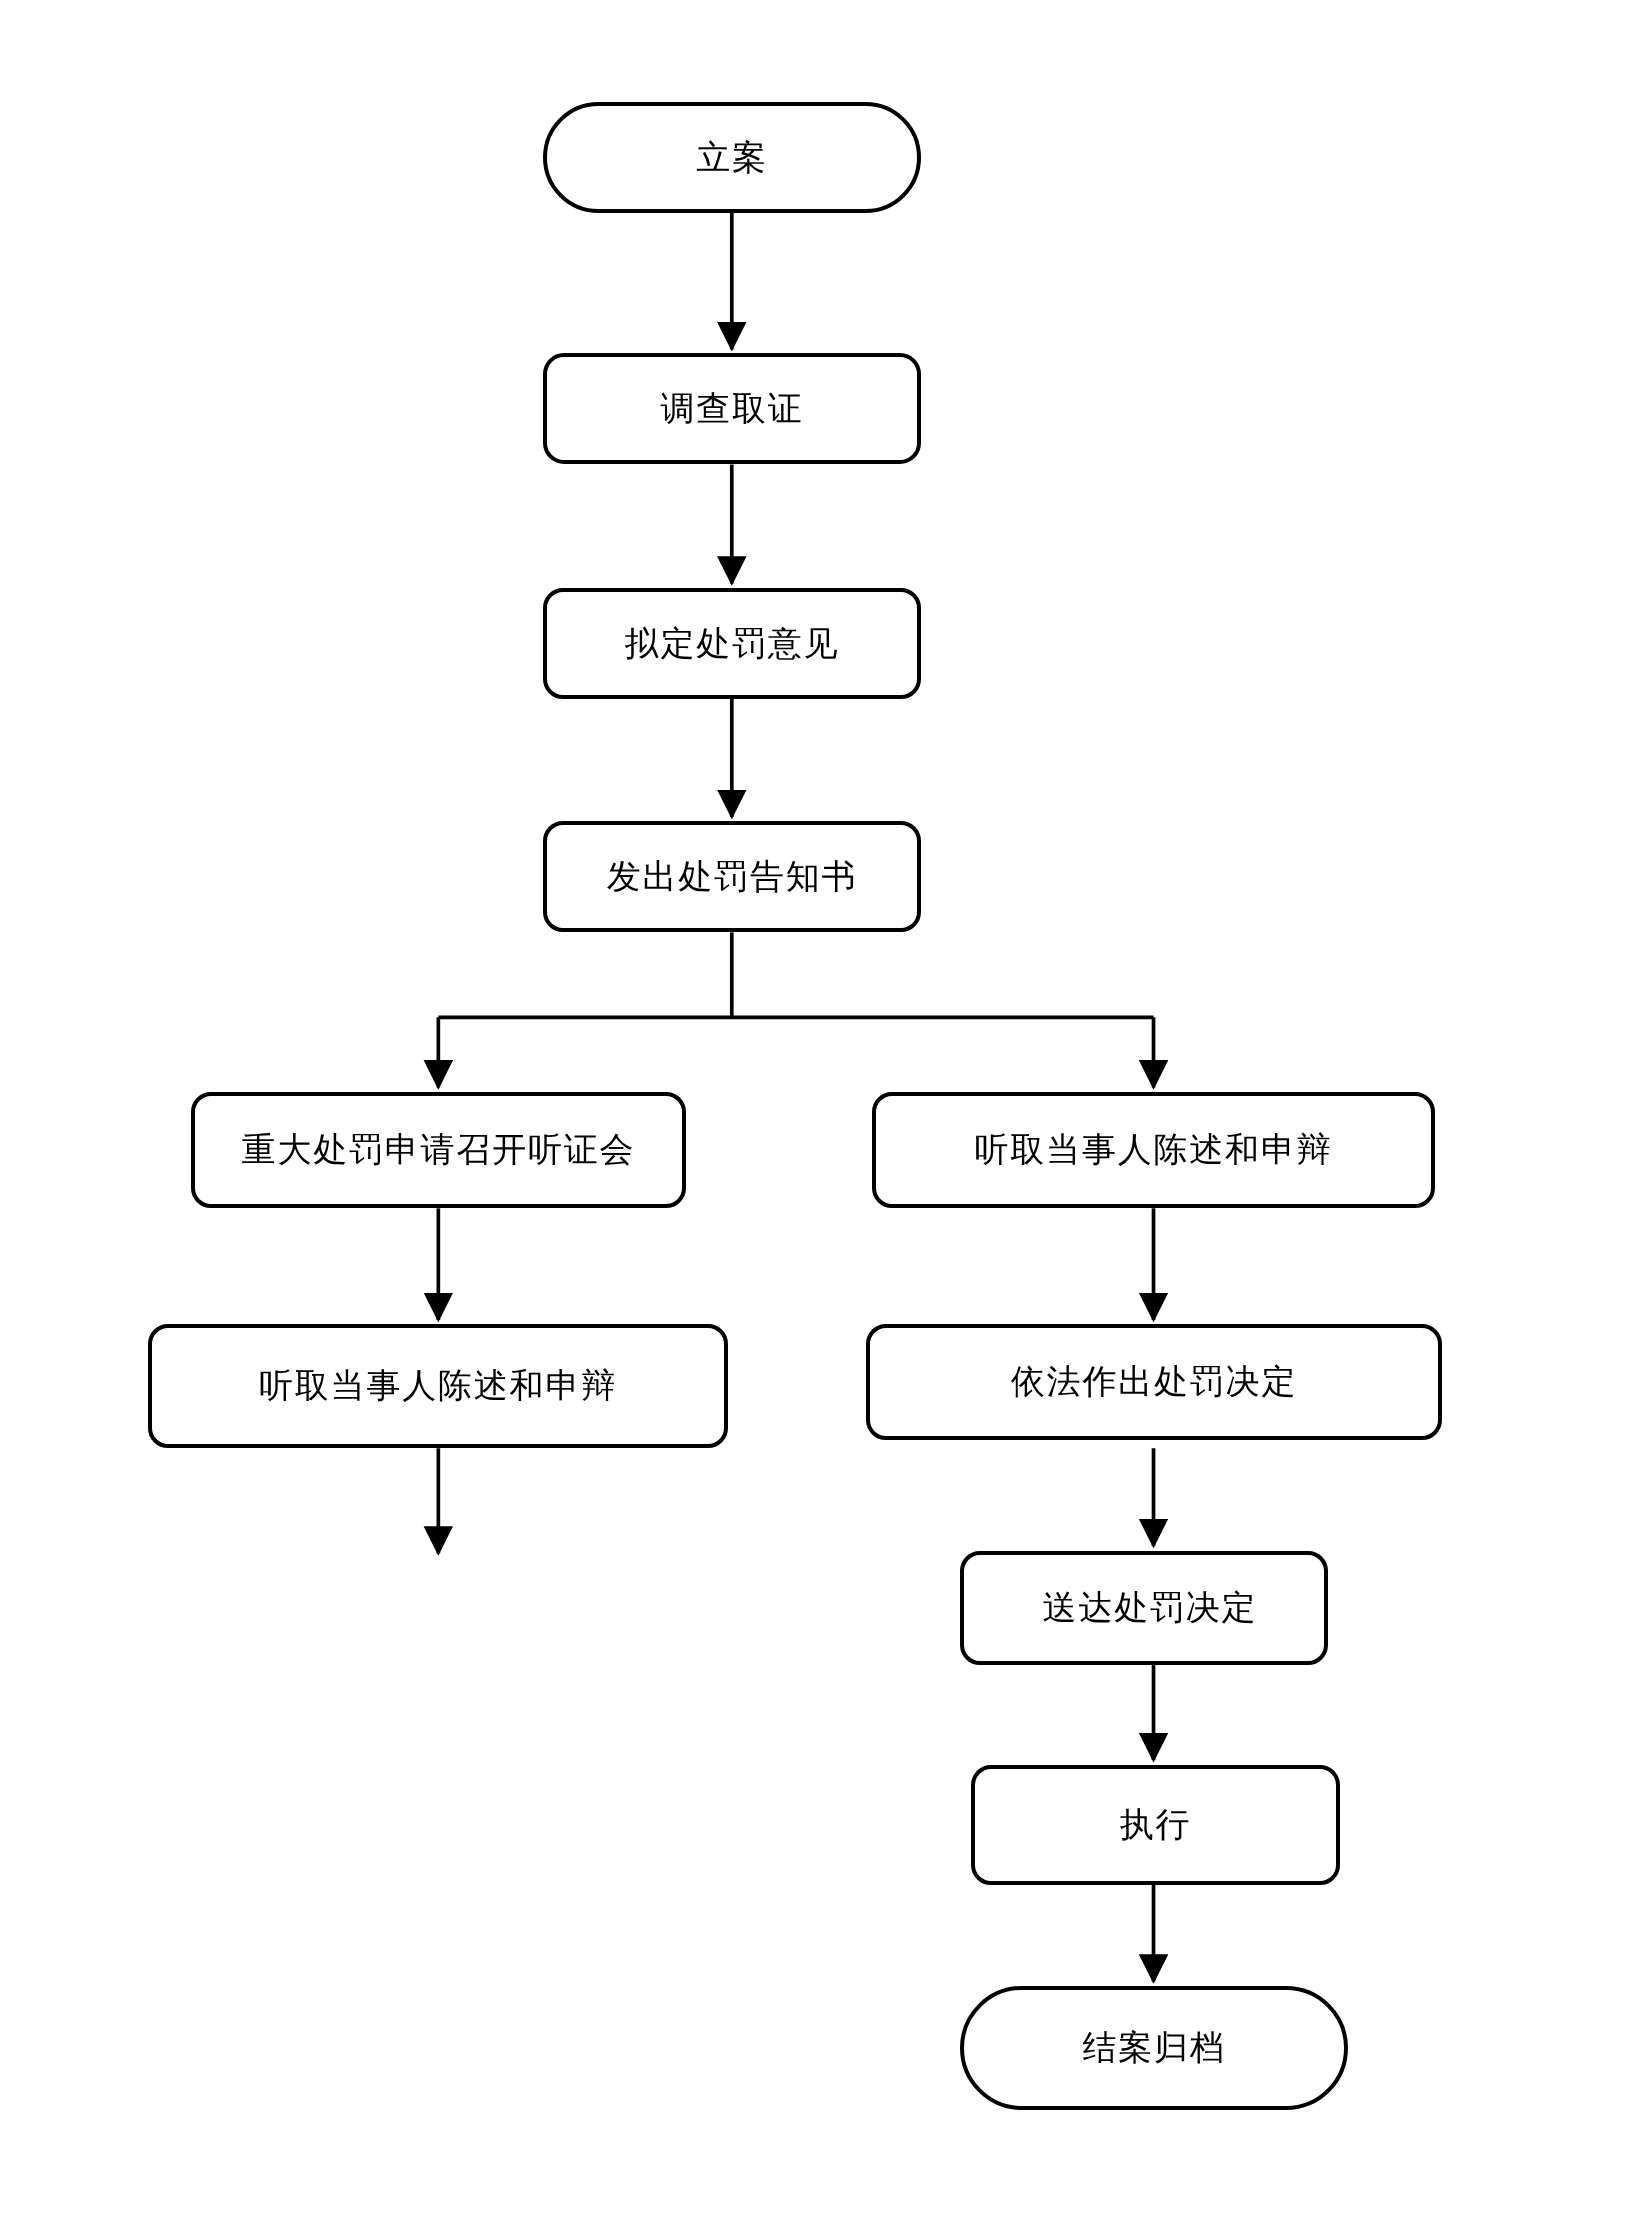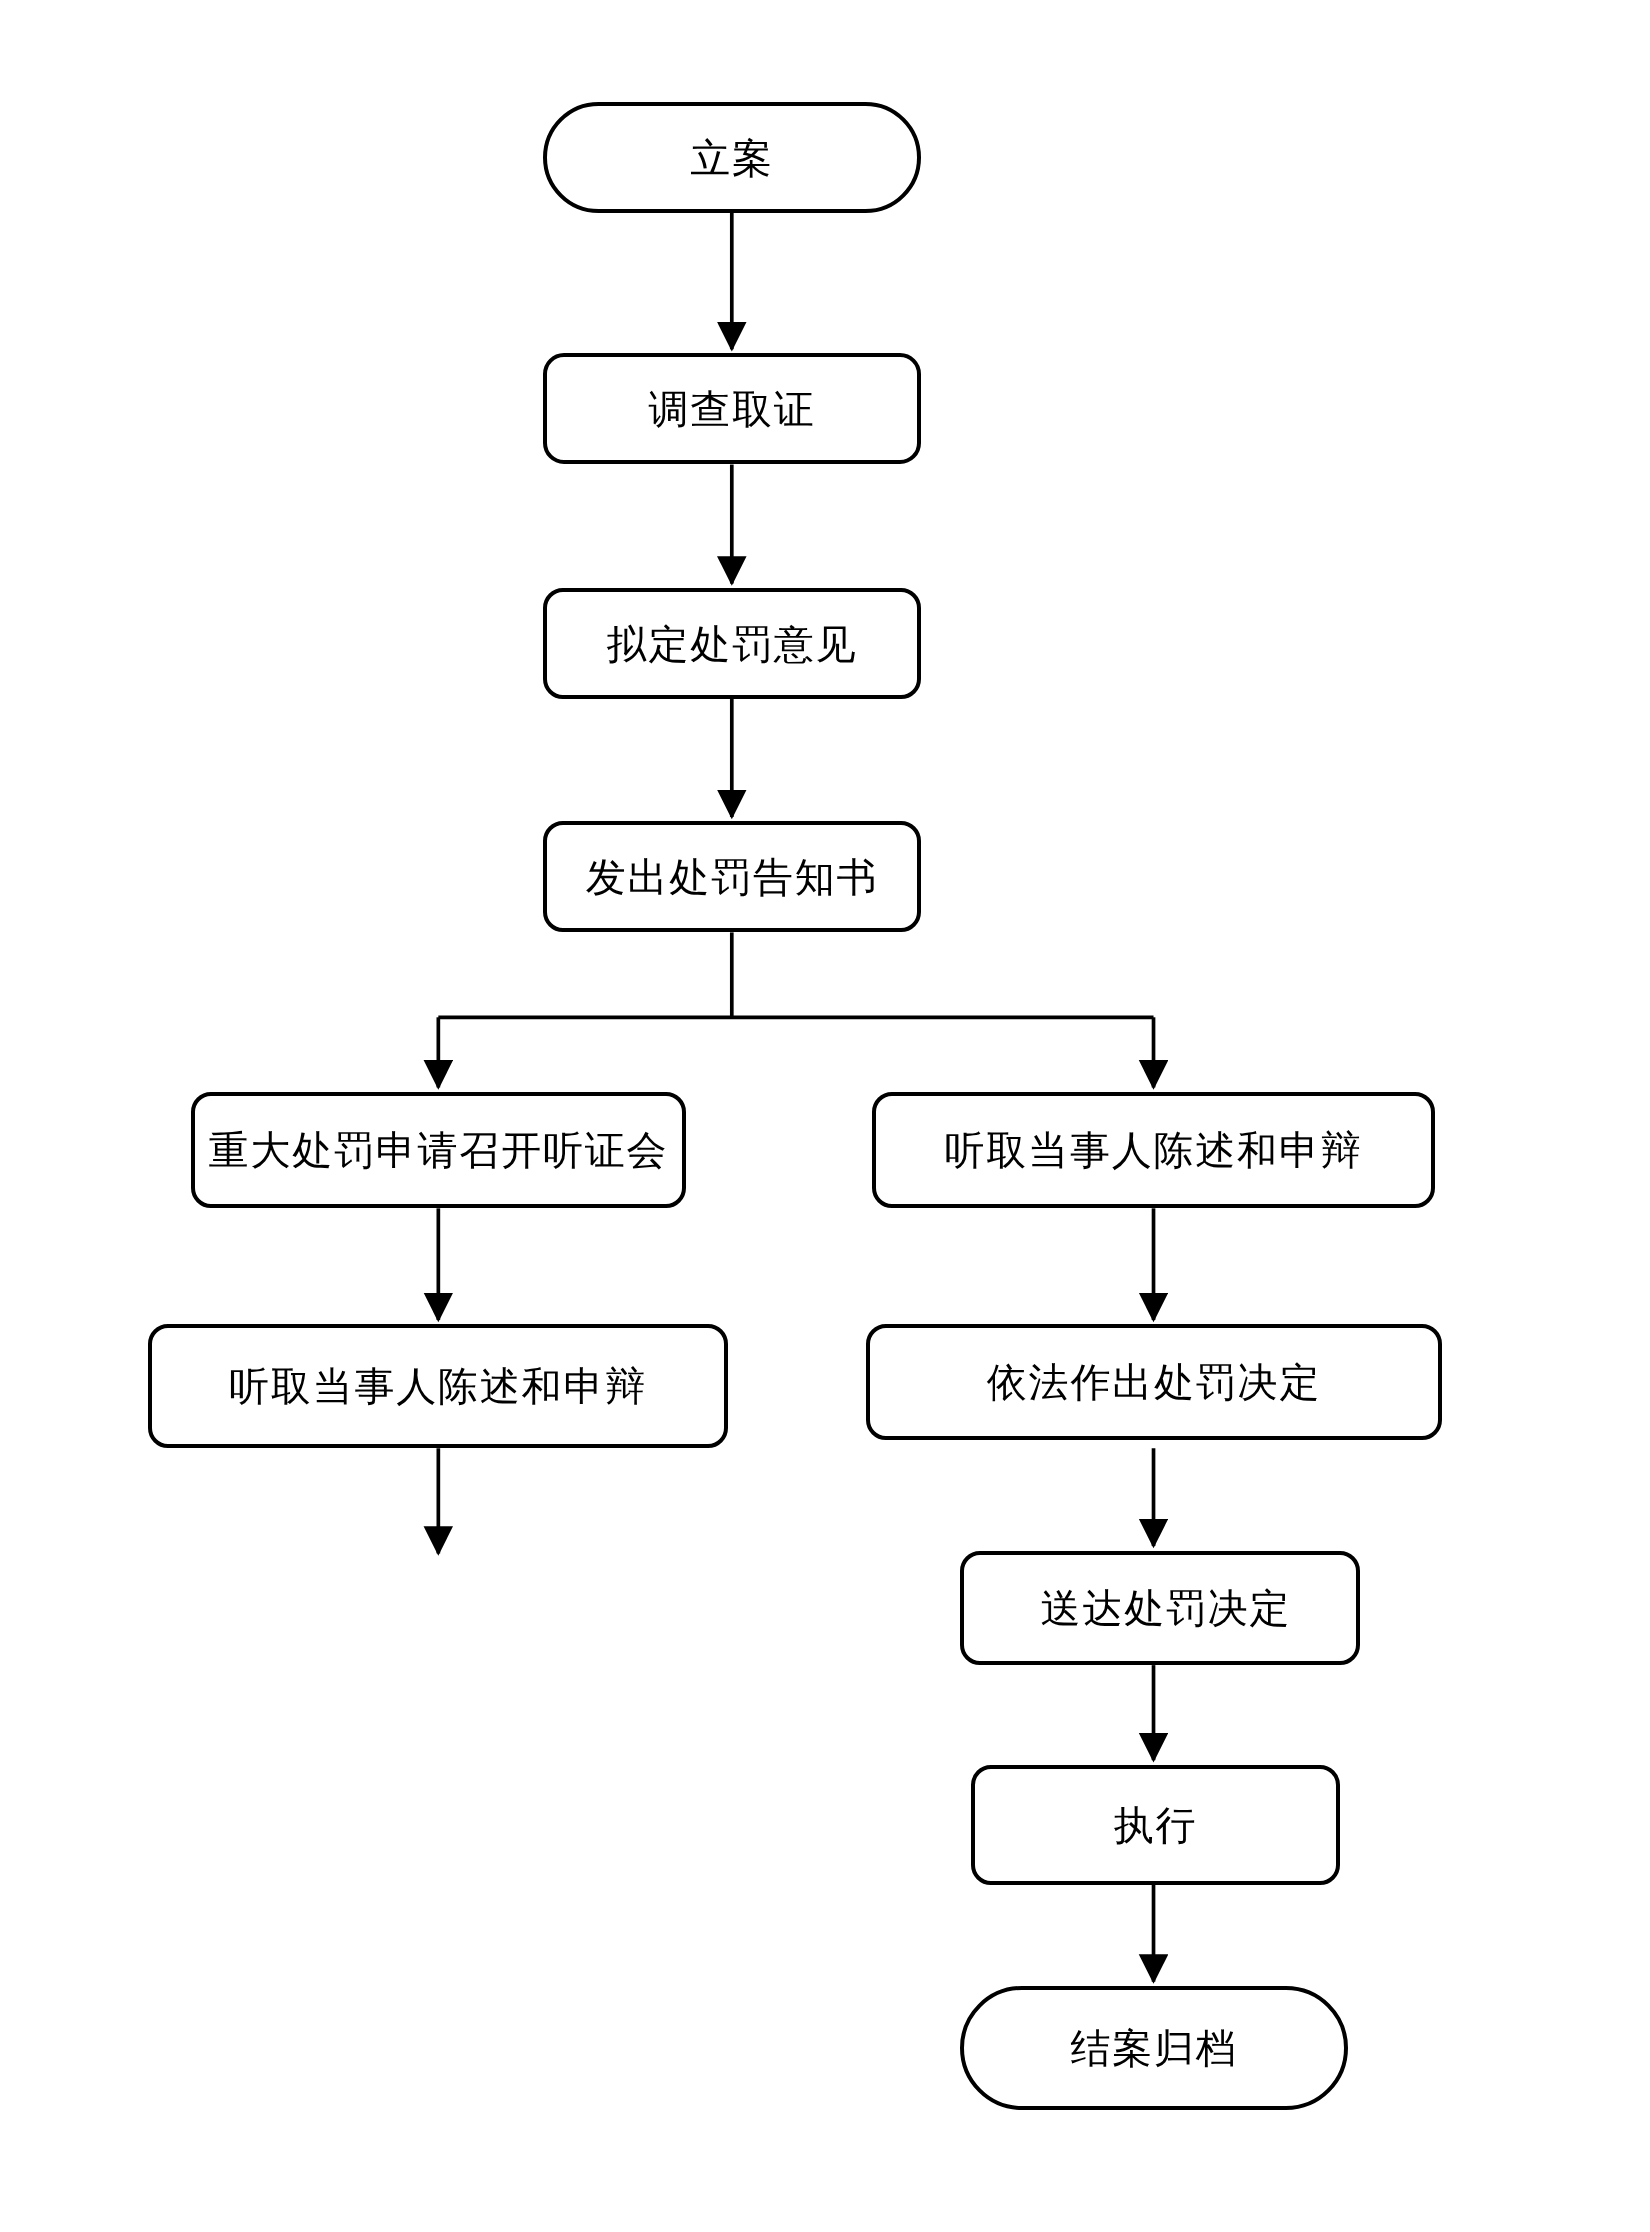--- a/index.html
+++ b/index.html
@@ -29,21 +29,21 @@
     border:4.6px solid #000000;
     display:flex;
     align-items:center;
     justify-content:center;
     text-align:center;
     z-index:2;
   }
   .node.proc{ border-radius:20px; }
   .node.term{ border-radius:9228px; }
   .node-label{
-    font-size:40px;
+    font-size:34px;
     line-height:1.1;
     letter-spacing:1.8px;
     white-space:nowrap;
     color:#000000;
     font-family:"DejaVu Sans","Liberation Sans",sans-serif;
   }
 </style>
 </head>
 <body>
 
@@ -110,21 +110,21 @@
 
   <div class="node proc" style="left: 148px; top: 1324px; width: 580px; height: 124px;">
     <span class="node-label">听取当事人陈述和申辩</span>
   </div>
 
   <div class="node proc" style="left: 866px; top: 1324px; width: 576px; height: 116px;">
     <span class="node-label">依法作出处罚决定</span>
   </div>
 
 
-  <div class="node proc" style="left: 960px; top: 1551px; width: 400px; height: 114px; padding-left: 12px;">
+  <div class="node proc" style="left: 960px; top: 1551px; width: 368px; height: 114px; padding-left: 12px;">
     <span class="node-label">送达处罚决定</span>
   </div>
 
   <div class="node proc" style="left: 971px; top: 1765px; width: 369px; height: 120px;">
     <span class="node-label">执行</span>
   </div>
 
   <div class="node term" style="left: 960px; top: 1986px; width: 388px; height: 124px;">
     <span class="node-label">结案归档</span>
   </div>

